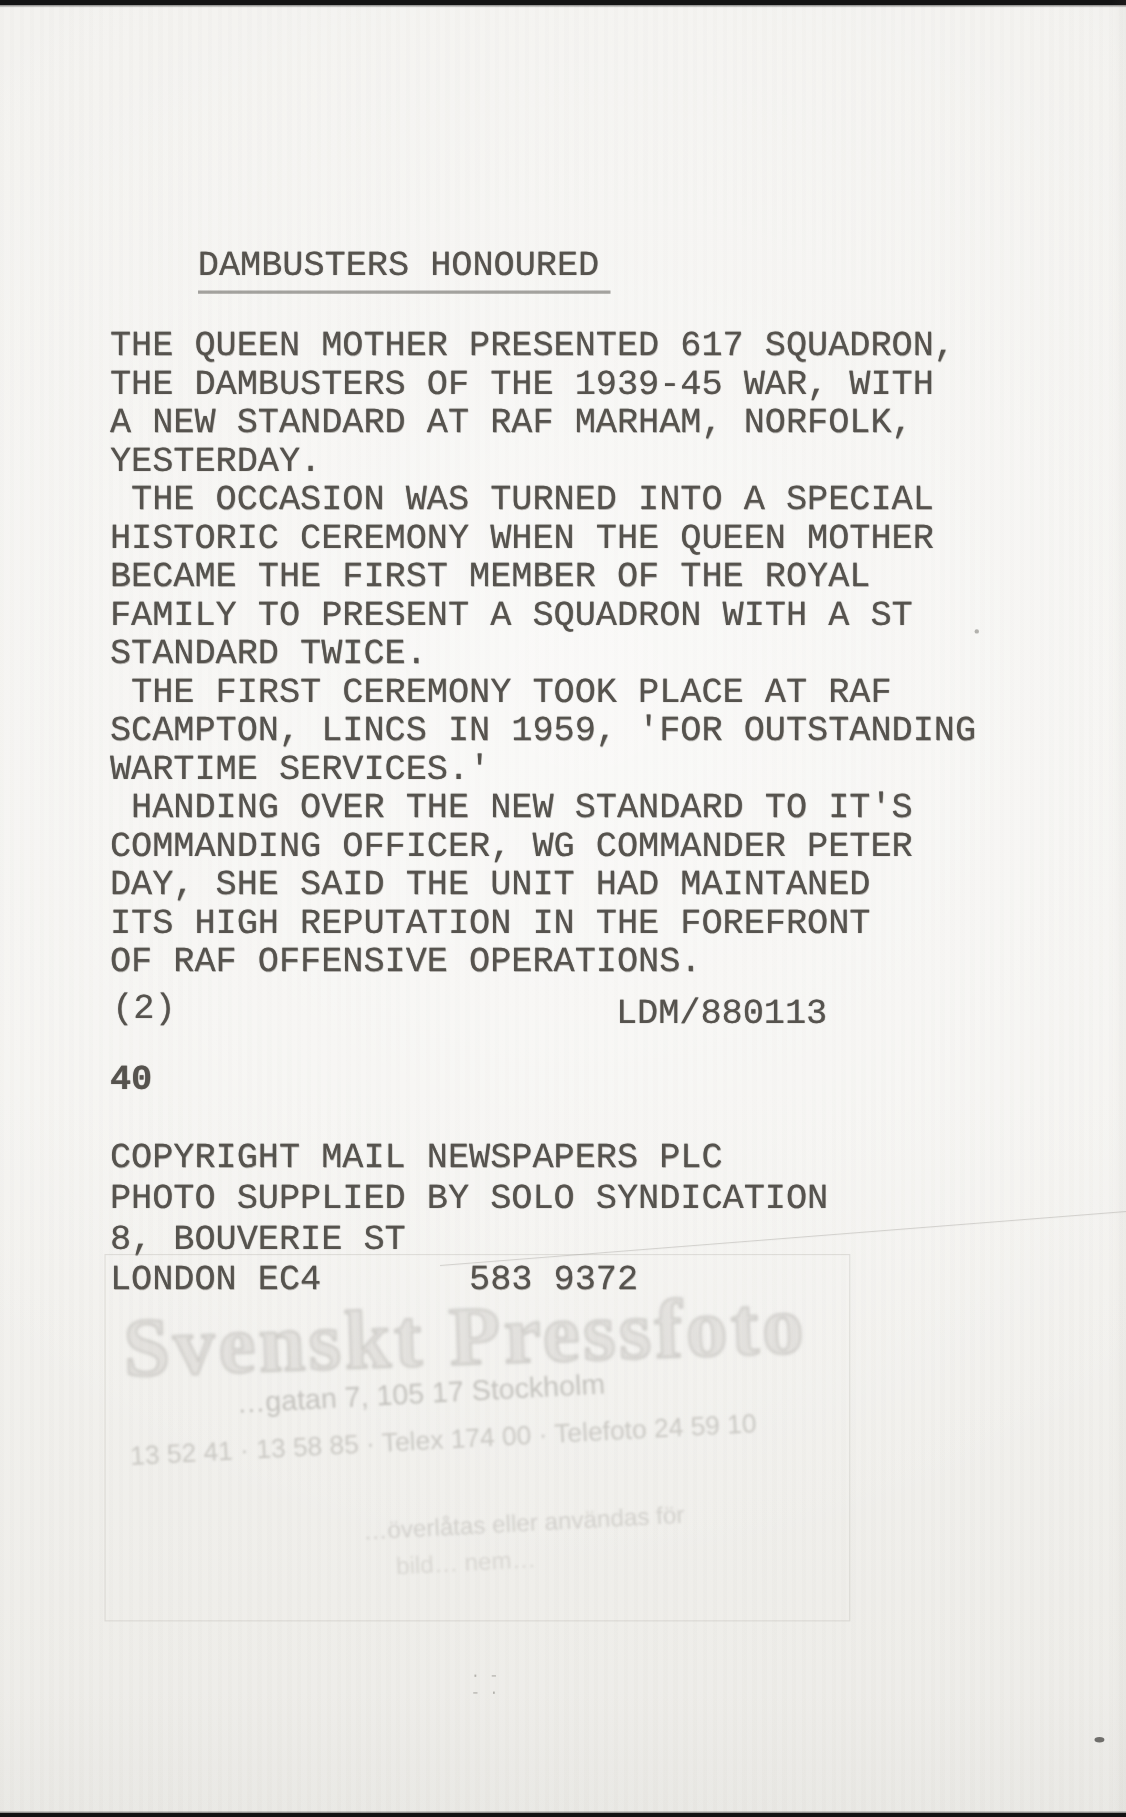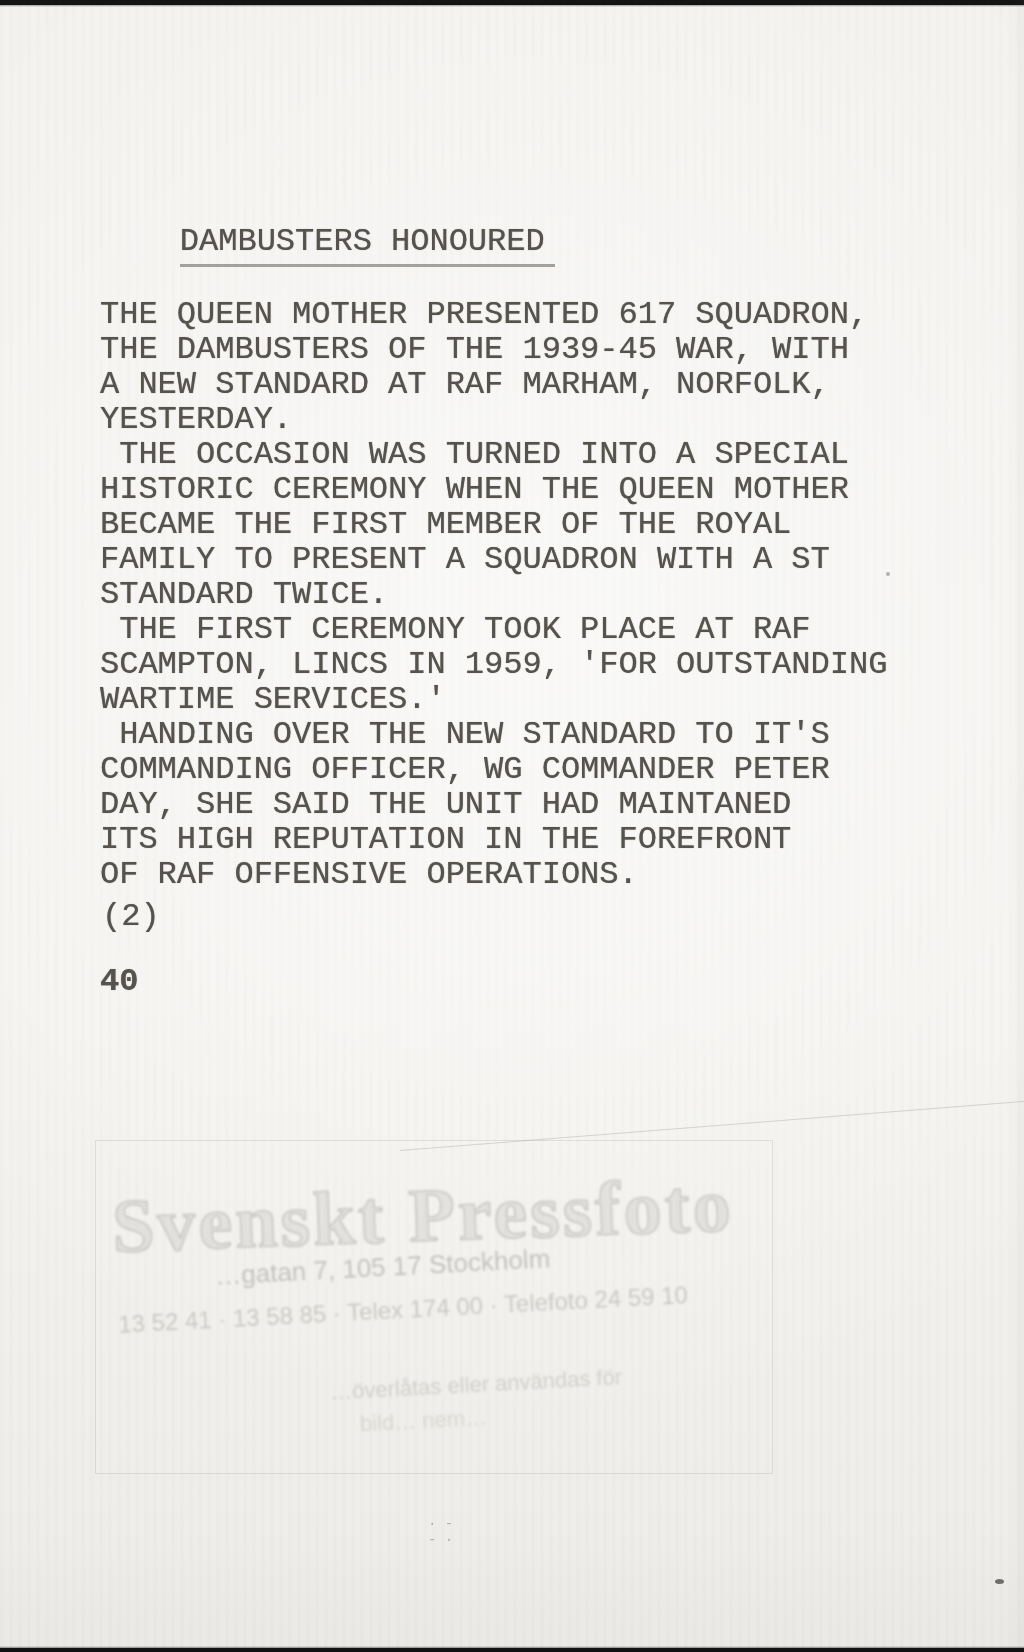--- a/index.html
+++ b/index.html
@@ -115,22 +115,27 @@
  THE FIRST CEREMONY TOOK PLACE AT RAF
 SCAMPTON, LINCS IN 1959, 'FOR OUTSTANDING
 WARTIME SERVICES.'
  HANDING OVER THE NEW STANDARD TO IT'S
 COMMANDING OFFICER, WG COMMANDER PETER
 DAY, SHE SAID THE UNIT HAD MAINTANED
 ITS HIGH REPUTATION IN THE FOREFRONT
 OF RAF OFFENSIVE OPERATIONS.</div>
 
   <div class="photo-number type">(2)</div>
+  <div class="reference type">LDM/880113</div>
   <div class="sheet-number type">40</div>
 
+  <div class="credits type">COPYRIGHT MAIL NEWSPAPERS PLC
+PHOTO SUPPLIED BY SOLO SYNDICATION
+8, BOUVERIE ST
+LONDON EC4       583 9372</div>
 
   <div class="stamp-box"></div>
   <div class="stamp-name">Svenskt Pressfoto</div>
   <div class="stamp-line stamp-addr">…gatan 7, 105 17 Stockholm</div>
   <div class="stamp-line stamp-phone">13 52 41 · 13 58 85 · Telex 174 00 · Telefoto 24 59 10</div>
   <div class="stamp-line stamp-cond1">…överlåtas eller användas för</div>
   <div class="stamp-line stamp-cond2">bild… nem…</div>
 
   <div class="scratch"></div>
   <div class="speck-b">· - - ·</div>

